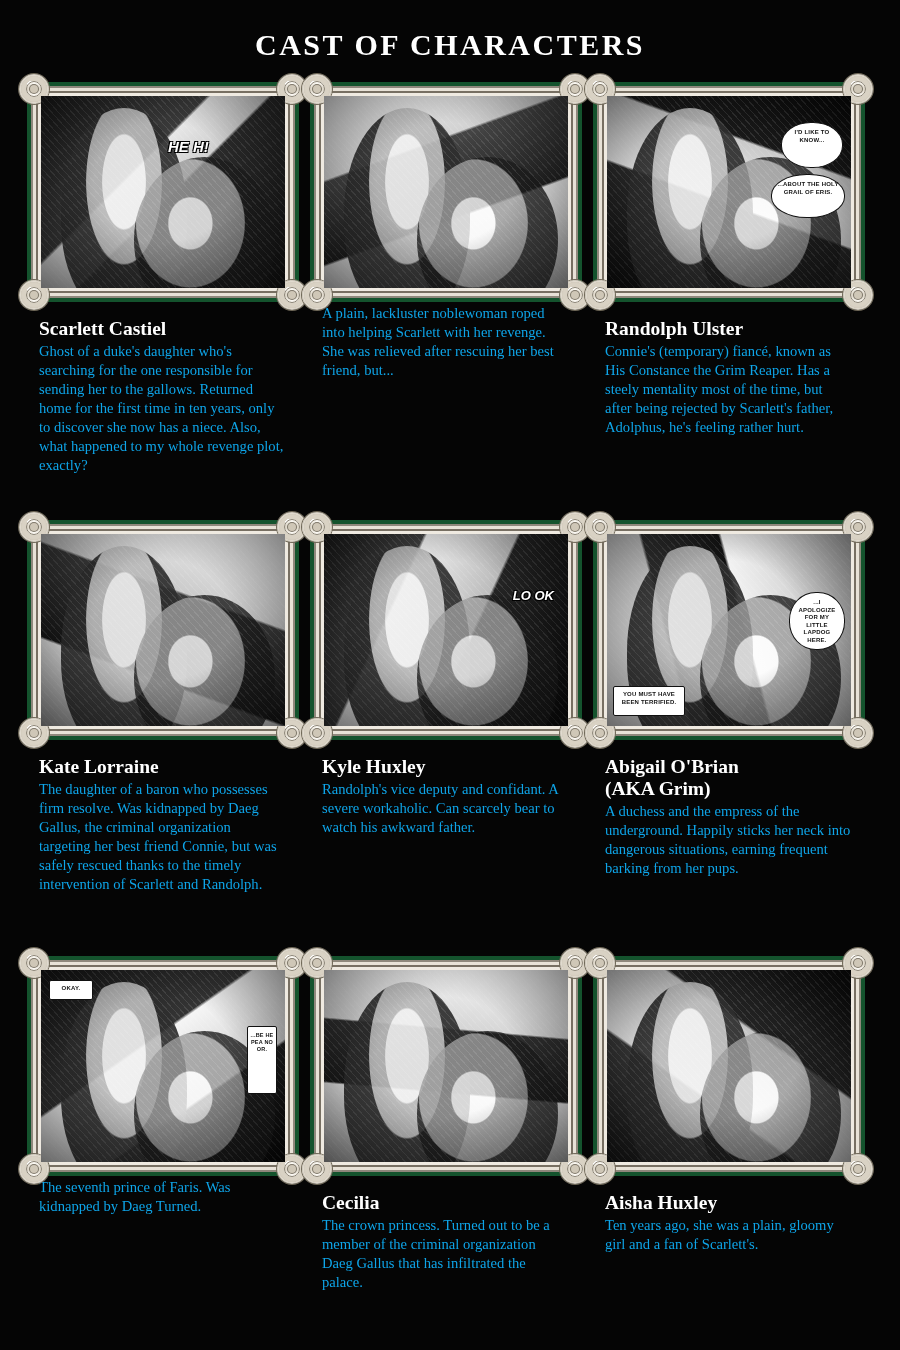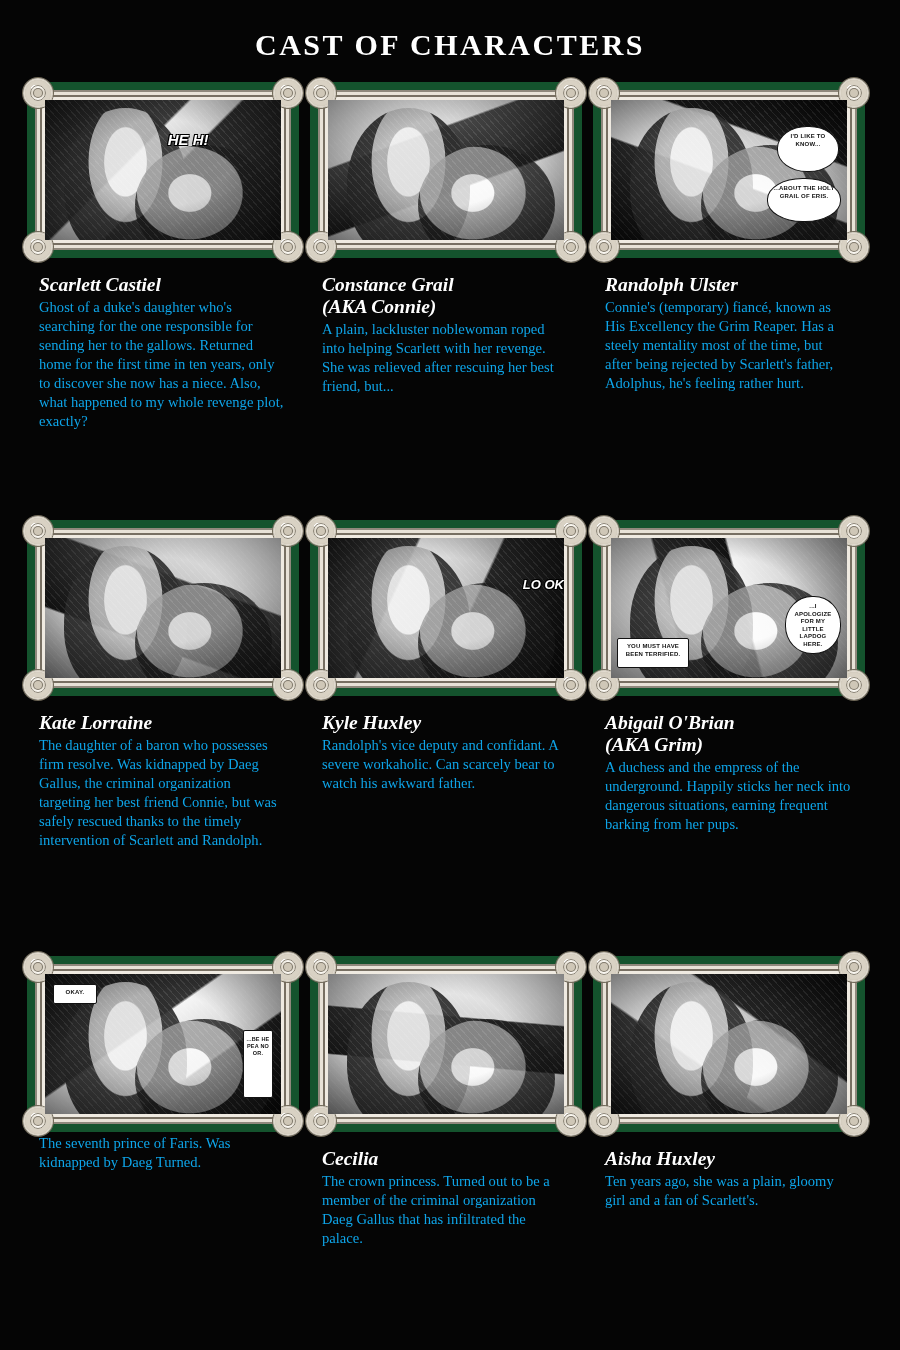--- a/index.html
+++ b/index.html
@@ -41,24 +41,24 @@
     width: 278px;
   }
   .row-1 .cell { height: 430px; }
   .row-2 .cell { height: 430px; }
   .row-3 .cell { height: 400px; }
 
   
   .frame {
     position: relative;
     width: 272px;
-    height: 176px;
+    height: 220px;
     box-sizing: border-box;
     background: #efeae1;
-    border: 8px solid #14532d;
+    border: 4px solid #14532d;
     box-shadow: inset 0 0 0 2px #8f887c, inset 0 0 0 5px #e8e2d7, inset 0 0 0 7px #776f62;
     border-radius: 3px;
   }
   .frame .inner {
     position: absolute;
     inset: 10px;
     background: #2b2b2b;
     overflow: hidden;
     box-shadow: inset 0 0 0 1px #111;
   }
@@ -164,21 +164,20 @@
     font-family: "Liberation Sans", sans-serif;
     font-weight: bold;
     font-style: italic;
     font-size: 15px;
     text-shadow: 1px 1px 0 #000, -1px 1px 0 #000, 1px -1px 0 #000, -1px -1px 0 #000;
   }
 
   
   .char-name {
     font-family: "Liberation Serif", serif;
-    font-style: italic;
     font-weight: bold;
     font-size: 19.5px;
     line-height: 1.12;
     margin: 16px 0 2px 12px;
     color: #ffffff;
   }
   .char-desc {
     font-family: "Liberation Serif", serif;
     font-size: 14.6px;
     line-height: 1.31;
@@ -224,22 +223,20 @@
         <span class="rose br"></span>
         <div class="inner">
           <div class="art v2">
             <div class="shade-a"></div>
               <div class="shade-b"></div>
             <div class="hatch"></div>
               <div class="vign"></div>
           </div>
         </div>
       </div>
-      <div class="char-name" style="white-space:pre-line;">Constance Grail
-(AKA Connie)</div>
       <div class="char-desc">A plain, lackluster noblewoman roped into helping Scarlett with her revenge. She was relieved after rescuing her best friend, but...</div>
     </div>
 
     <div class="cell">
       <div class="frame">
         <span class="rose tl"></span>
         <span class="rose tr"></span>
         <span class="rose bl"></span>
         <span class="rose br"></span>
         <div class="inner">
@@ -247,21 +244,21 @@
             <div class="shade-a"></div>
               <div class="shade-b"></div>
             <div class="hatch"></div>
               <div class="vign"></div>
           </div>
           <div class="bubble" style="right:8px;top:26px;width:62px;height:46px;">I'D LIKE TO KNOW...</div>
           <div class="bubble" style="right:6px;top:78px;width:74px;height:44px;">...ABOUT THE HOLY GRAIL OF ERIS.</div>
         </div>
       </div>
       <div class="char-name">Randolph Ulster</div>
-      <div class="char-desc">Connie's (temporary) fiancé, known as His Excellency the Grim Reaper. Has a steely mentality most of the time, but after being rejected by Scarlett's father, Adolphus, he's feeling rather hurt.</div>
+      <div class="char-desc">Connie's (temporary) fiancé, known as His Constance the Grim Reaper. Has a steely mentality most of the time, but after being rejected by Scarlett's father, Adolphus, he's feeling rather hurt.</div>
     </div>
   </div>
 
   <div class="grid row-2" style="padding-top:8px;">
 
     <div class="cell">
       <div class="frame">
         <span class="rose tl"></span>
         <span class="rose tr"></span>
         <span class="rose bl"></span>
@@ -285,21 +282,21 @@
         <span class="rose tr"></span>
         <span class="rose bl"></span>
         <span class="rose br"></span>
         <div class="inner">
           <div class="art v5">
             <div class="shade-a"></div>
               <div class="shade-b"></div>
             <div class="hatch"></div>
               <div class="vign"></div>
           </div>
-          <div class="sfx" style="right:0;top:28%;font-size:13px;padding-left:32px;">LO OK</div>
+          <div class="sfx" style="right:14px;top:28%;font-size:13px;padding-left:32px;">LO OK</div>
         </div>
       </div>
       <div class="char-name">Kyle Huxley</div>
       <div class="char-desc">Randolph's vice deputy and confidant. A severe workaholic. Can scarcely bear to watch his awkward father.</div>
     </div>
 
     <div class="cell">
       <div class="frame">
         <span class="rose tl"></span>
         <span class="rose tr"></span>

